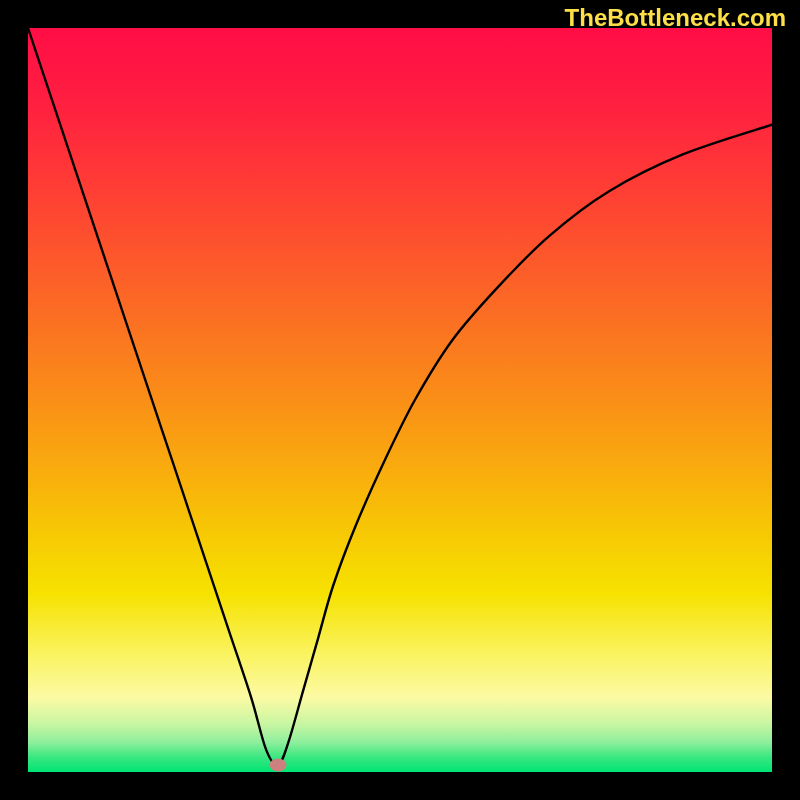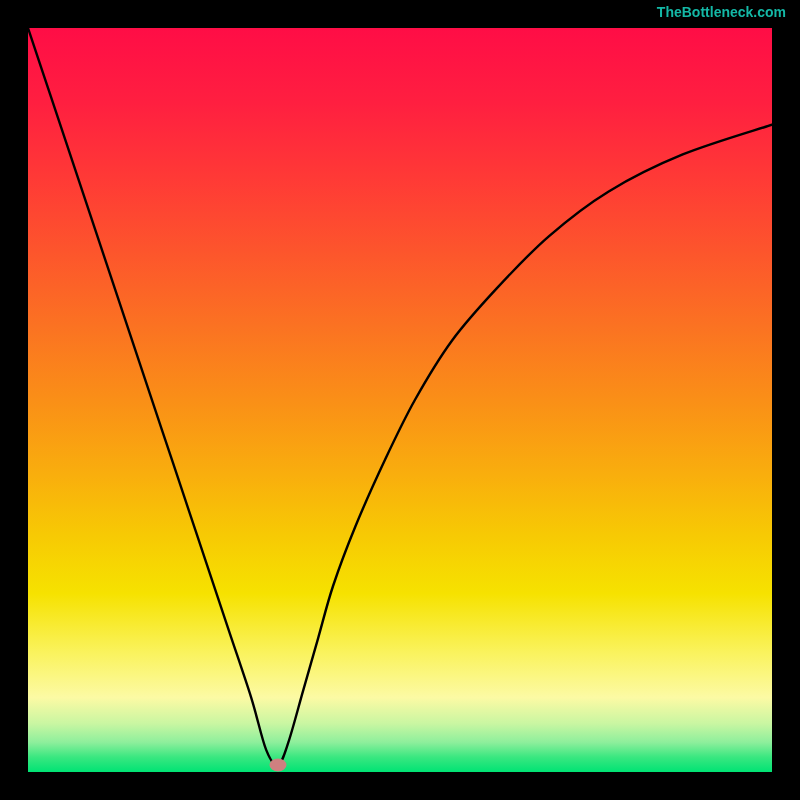--- a/index.html
+++ b/index.html
@@ -8,23 +8,23 @@
     width: 800px;
     height: 800px;
     background: #000000;
     overflow: hidden;
   }
   .watermark {
     position: absolute;
     top: 4px;
     right: 14px;
     font-family: Arial, Helvetica, sans-serif;
-    font-size: 14px;
+    font-size: 24px;
     font-weight: bold;
-    color: #14b8a6;
+    color: #fde047;
     z-index: 10;
   }
   .plot-area {
     position: absolute;
     top: 28px;
     left: 28px;
     width: 744px;
     height: 744px;
     overflow: hidden;
   }

